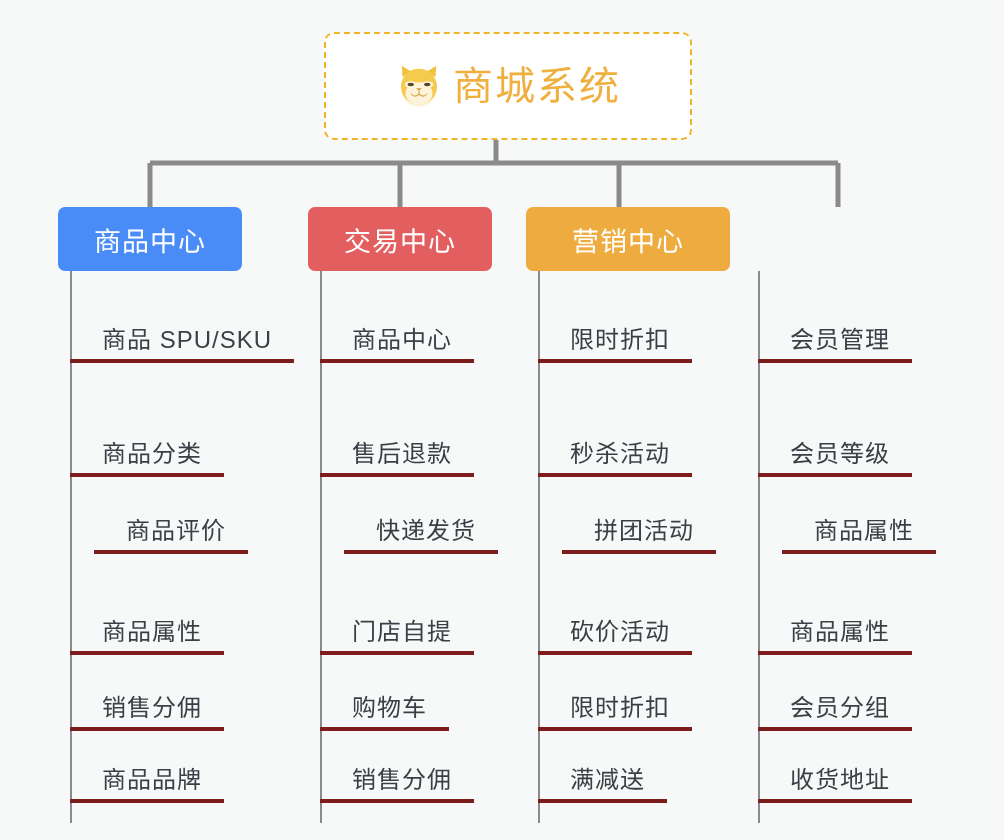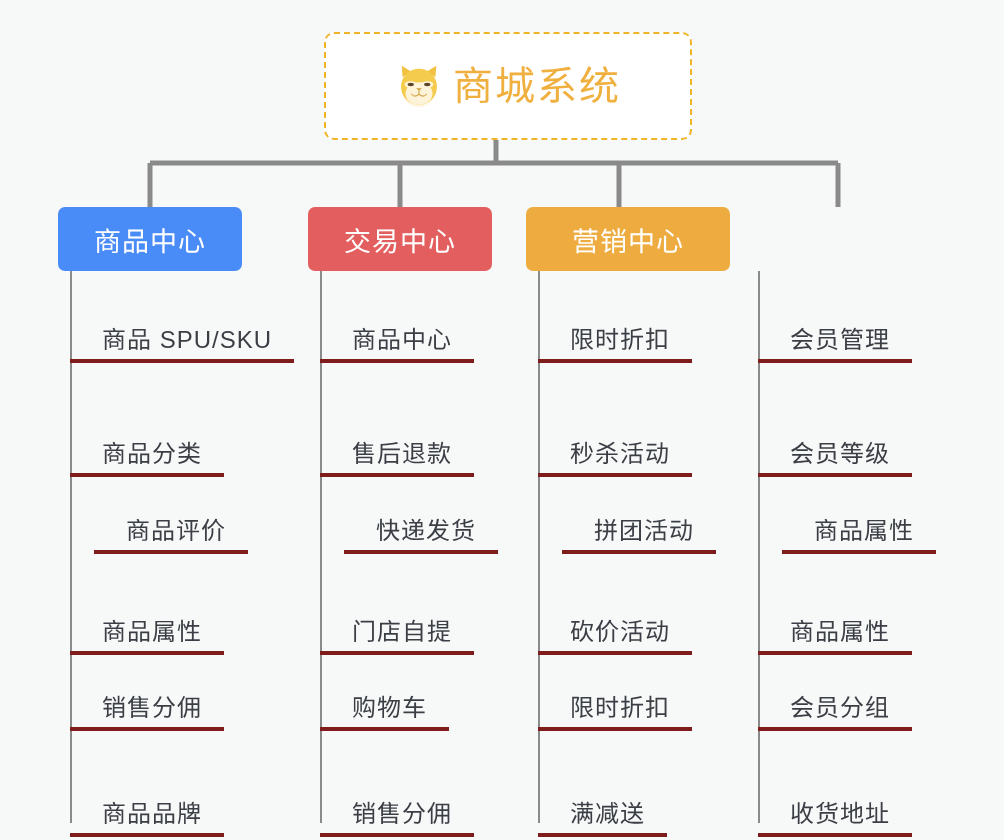--- a/index.html
+++ b/index.html
@@ -126,21 +126,21 @@
     white-space: nowrap;
     letter-spacing: 1px;
     padding-right: 22px;
   }
 
   .leaf.i0 { top: 0px; }
   .leaf.i1 { top: 92px; margin-top: 22px; }
   .leaf.i2 { top: 191px; margin-left: 24px; }
   .leaf.i3 { top: 292px; }
   .leaf.i4 { top: 368px; }
-  .leaf.i5 { top: 440px; margin-top: 34px; }
+  .leaf.i5 { top: 440px; }
 </style>
 </head>
 <body>
 
 <div id="mindmap">
 
   <svg id="connectors" viewBox="0 0 1004 840" xmlns="http://www.w3.org/2000/svg">
 
     <path d="M496,140 L496,163" stroke="#8a8a8a" stroke-width="5" fill="none"></path>
 

